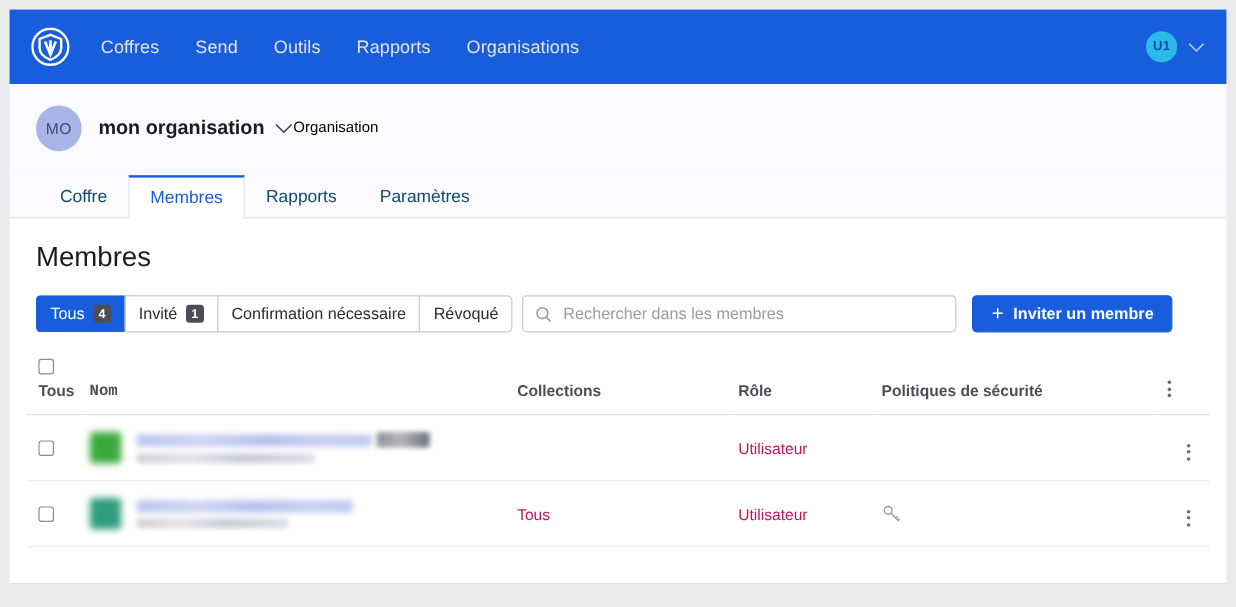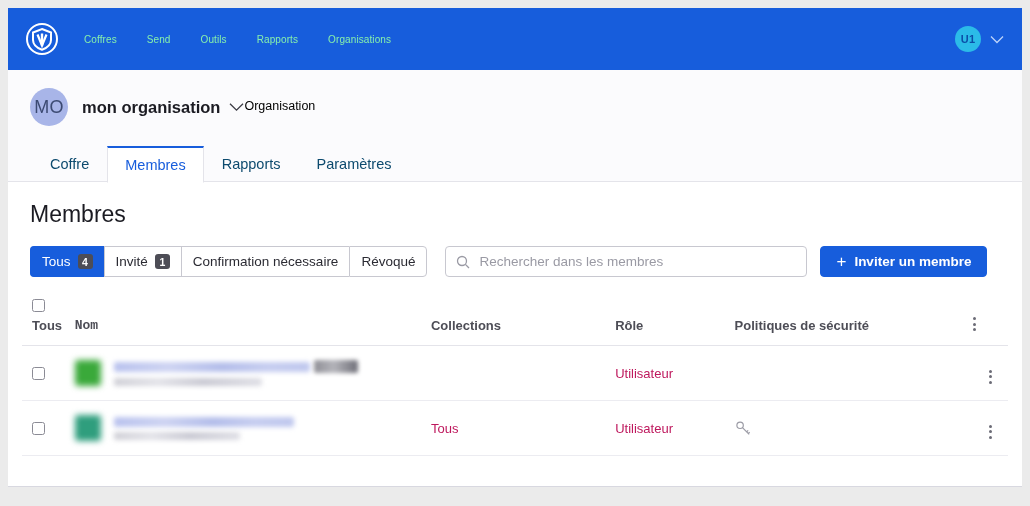--- a/index.html
+++ b/index.html
@@ -18,21 +18,21 @@
   .topnav {
     position: absolute; left: 8px; top: 8px;
     width: 1014px; height: 62px;
     background: #175ddc;
     display: flex; align-items: center;
     padding: 0 18px;
   }
   .logo { width: 32px; height: 32px; flex: 0 0 32px; margin-right: 26px; }
   .navlinks { display: flex; align-items: center; gap: 30px; }
   .navlink {
-    color: #86efac; font-size: 10px; letter-spacing: .1px;
+    color: #e5e5e5; font-size: 15px; letter-spacing: .1px;
     cursor: pointer; white-space: nowrap;
   }
   .navspacer { flex: 1 1 auto; }
   .navright { display: flex; align-items: center; gap: 9px; }
   .avatar-user {
     width: 26px; height: 26px; border-radius: 50%;
     background: #2bbbe8;
     display: flex; align-items: center; justify-content: center;
     color: #0b4fa8; font-size: 11px; font-weight: 600;
     letter-spacing: .2px;
@@ -43,21 +43,21 @@
     position: absolute; left: 8px; top: 70px;
     width: 1014px; height: 74px;
     background: #fbfbfd;
     display: flex; align-items: center;
     padding-left: 22px;
   }
   .avatar-org {
     width: 38px; height: 38px; border-radius: 50%;
     background: #a8b5e8;
     display: flex; align-items: center; justify-content: center;
-    color: #3c4a72; font-size: 18px; letter-spacing: .3px;
+    color: #3c4a72; font-size: 13px; letter-spacing: .3px;
     flex: 0 0 38px; margin-right: 14px;
   }
   .org-text { display: flex; flex-direction: row; justify-content: center; }
   .org-title-row { display: flex; align-items: center; gap: 9px; }
   .org-title { font-size: 16.5px; font-weight: bold; color: #1b1b22; }
   .org-sub { font-size: 12.5px; color: #000000; margin-top: 1px; }
   .chev-dark { width: 15px; height: 10px; }
   
   .tabstrip {
     position: absolute; left: 8px; top: 144px;
@@ -119,21 +119,21 @@
   }
   .badge {
     background: #4d4d56; color: #ffffff;
     font-size: 10.5px; font-weight: bold;
     border-radius: 3px;
     min-width: 15px; height: 15px;
     display: inline-flex; align-items: center; justify-content: center;
     padding: 0 3.5px;
   }
   .searchbox {
-    margin-left: 18px;
+    margin-left: 8px;
     width: 362px; height: 31px;
     border: 1px solid #c8c8d0; border-radius: 4px;
     display: flex; align-items: center;
     padding: 0 10px; gap: 9px;
     background: #ffffff;
   }
   .searchbox input {
     border: none; outline: none; flex: 1 1 auto;
     font-family: "Liberation Sans", sans-serif;
     font-size: 13.5px; color: #2b2b33; background: transparent;

